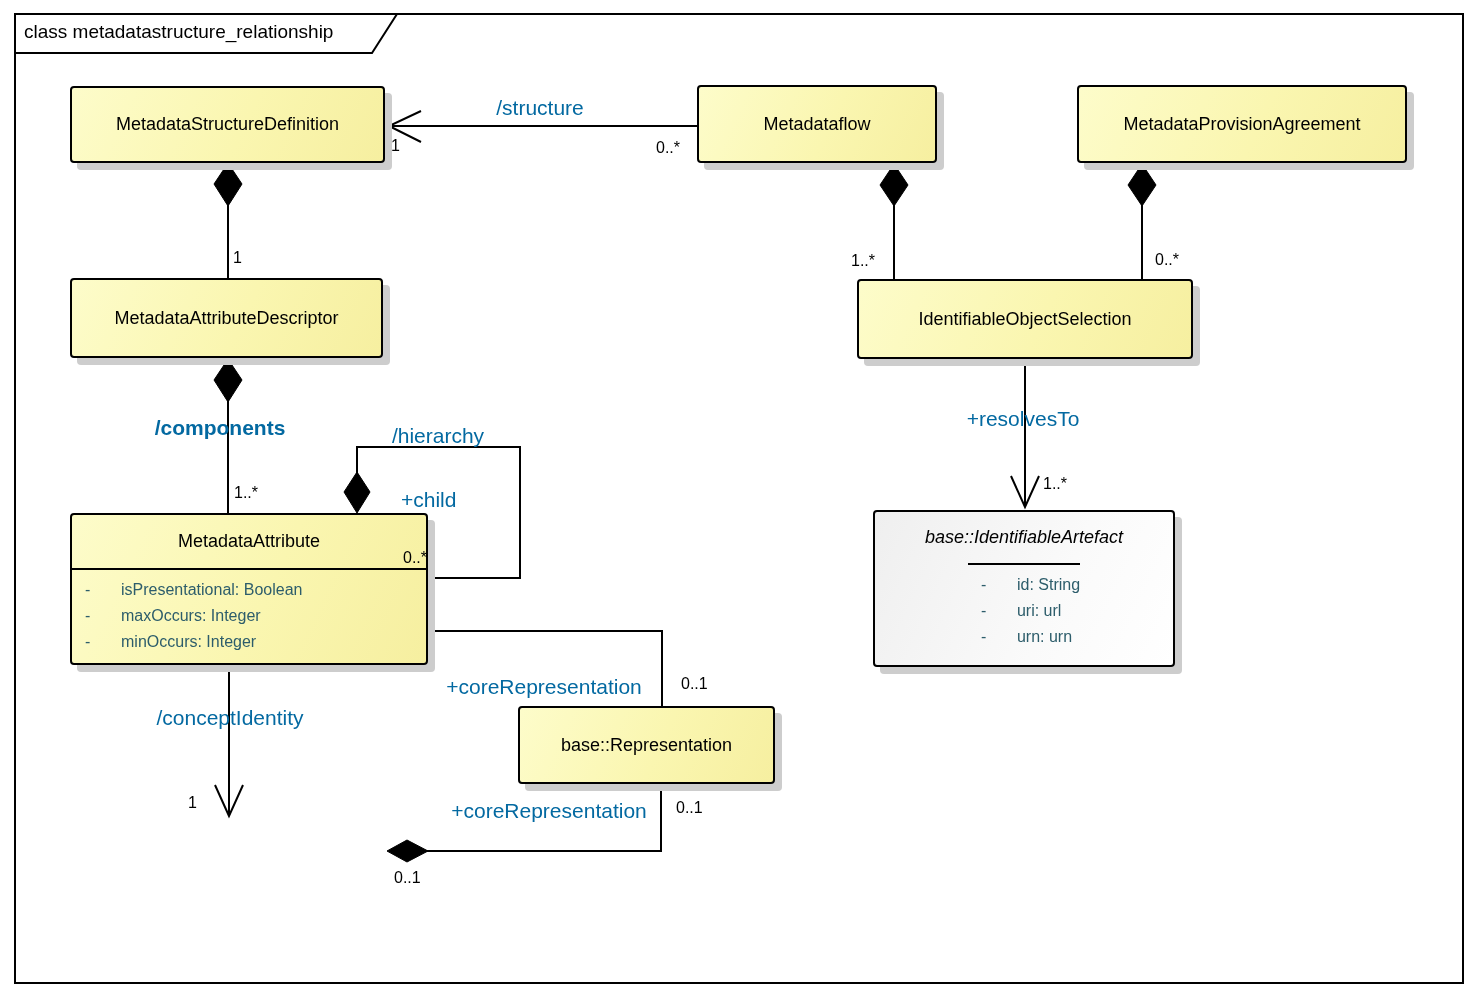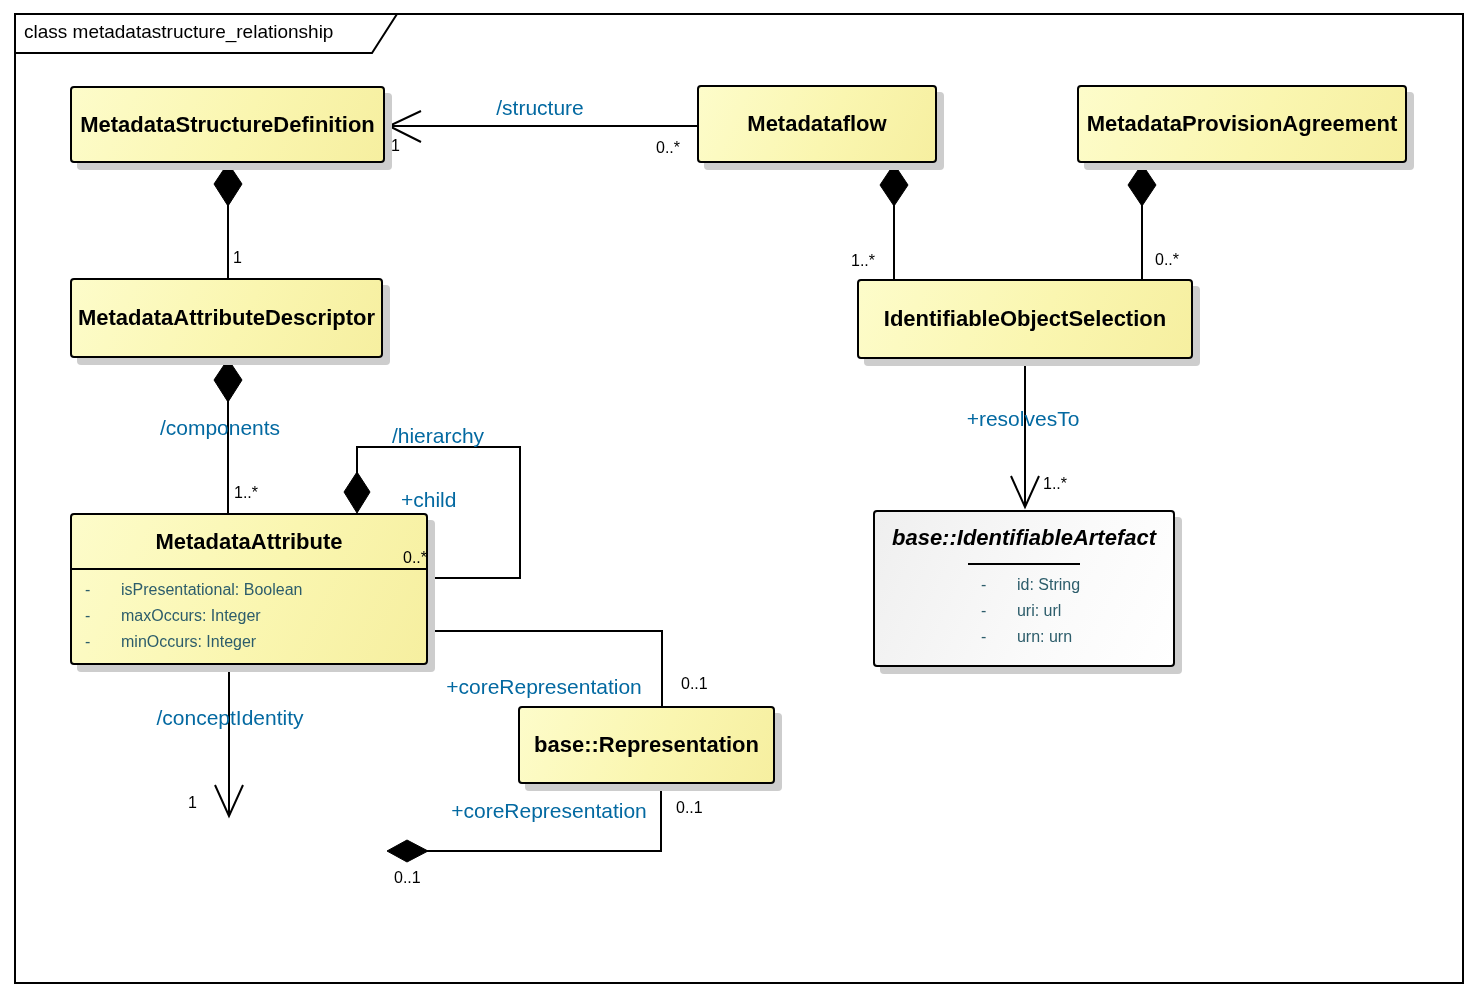--- a/index.html
+++ b/index.html
@@ -24,21 +24,21 @@
     box-shadow:7px 7px 0 #cdcdcd;
     box-sizing:border-box;
     display:flex;flex-direction:column;
   }
   .uml-class.abstract-box{
     background:linear-gradient(115deg,#efefef 0%,#fafafa 60%,#ffffff 100%);
   }
   .class-name{
     flex:0 0 auto;
     display:flex;align-items:center;justify-content:center;
-    font-size:22px;font-weight:bold;color:#000;
+    font-size:18px;font-weight:normal;color:#000;
     white-space:nowrap;
   }
   .single .class-name{flex:1 1 auto;}
   .abstract-box .class-name{font-style:italic;}
   .attr-compartment{
     border-top:2.5px solid #000;
     flex:1 1 auto;
     padding-top:7px;
   }
   .attr-row{display:flex;line-height:26px;font-size:16px;color:#2d5d6b;}
@@ -174,21 +174,21 @@
     <div class="class-name">base::Representation</div>
   </div>
 
 
   <div class="elabel centered" style="left:540px;top:96px;">/structure</div>
   <div class="mult" style="left:656px;top:139px;">0..*</div>
   <div class="mult" style="left:391px;top:137px;">1</div>
 
   <div class="mult" style="left:233px;top:249px;">1</div>
 
-  <div class="elabel centered" style="left:220px;top:416px;">/components</div>
+  <div class="elabel centered" style="left:220px;top:416px;font-weight:bold;">/components</div>
   <div class="mult" style="left:234px;top:484px;">1..*</div>
 
   <div class="elabel centered" style="left:438px;top:424px;">/hierarchy</div>
   <div class="elabel" style="left:373px;top:488px;margin-left:28px;">+child</div>
   <div class="mult" style="left:403px;top:549px;">0..*</div>
 
   <div class="mult" style="left:851px;top:252px;">1..*</div>
   <div class="mult" style="left:1155px;top:251px;">0..*</div>
 
   <div class="elabel centered" style="left:1023px;top:407px;">+resolvesTo</div>

